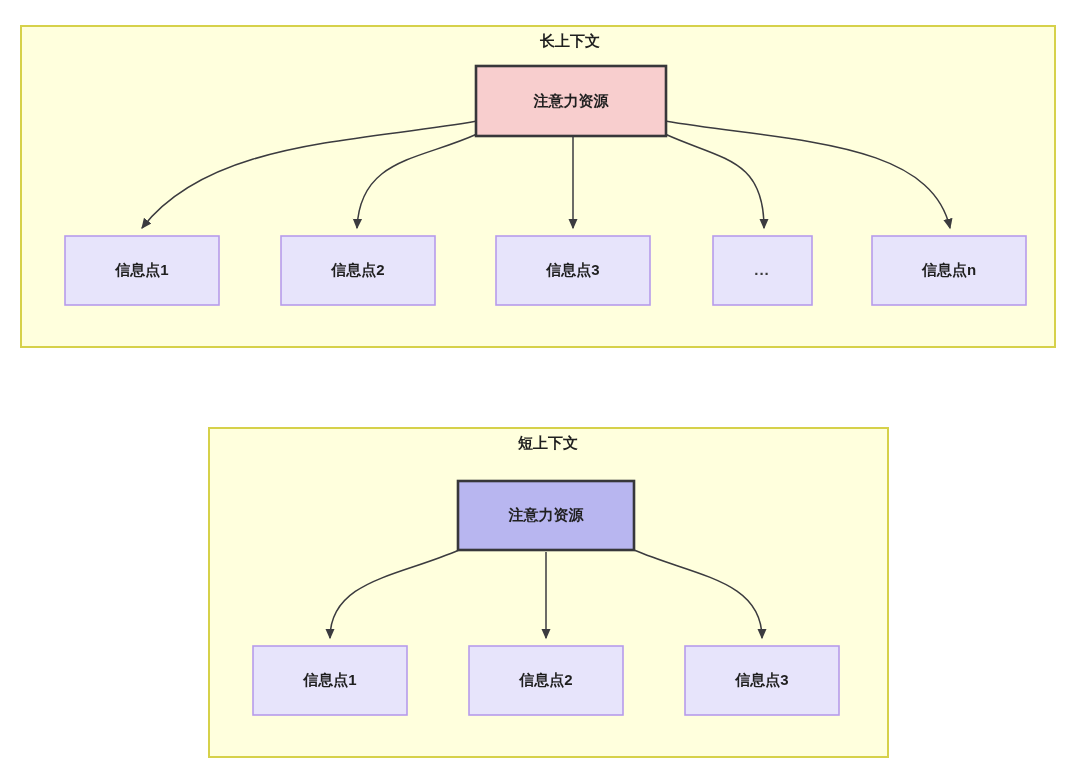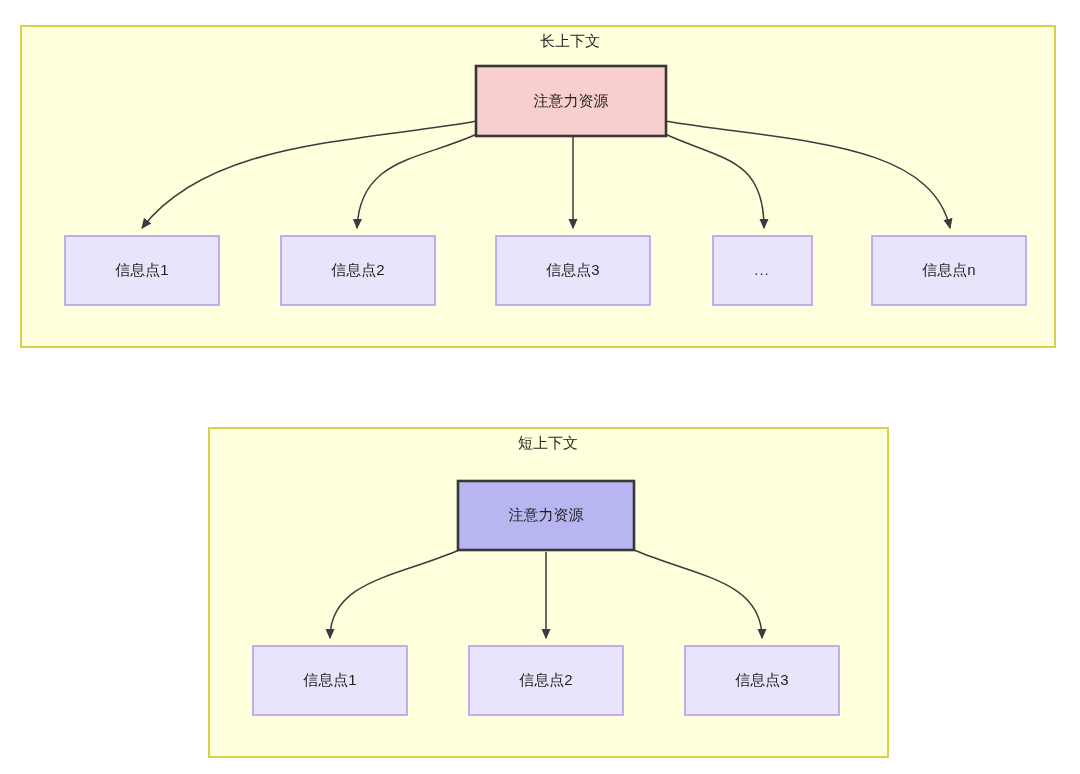--- a/index.html
+++ b/index.html
@@ -10,20 +10,21 @@
   body {
     width: 1080px;
     height: 774px;
     font-family: "Liberation Sans", "DejaVu Sans", sans-serif;
     overflow: hidden;
   }
   #stage {
     position: relative;
     width: 1080px;
     height: 664px;
+    font-weight: bold;
   }
   #diagram-svg {
     position: absolute;
     top: 0;
     left: 0;
     width: 1080px;
     height: 774px;
     display: block;
   }
   .container-rect {

